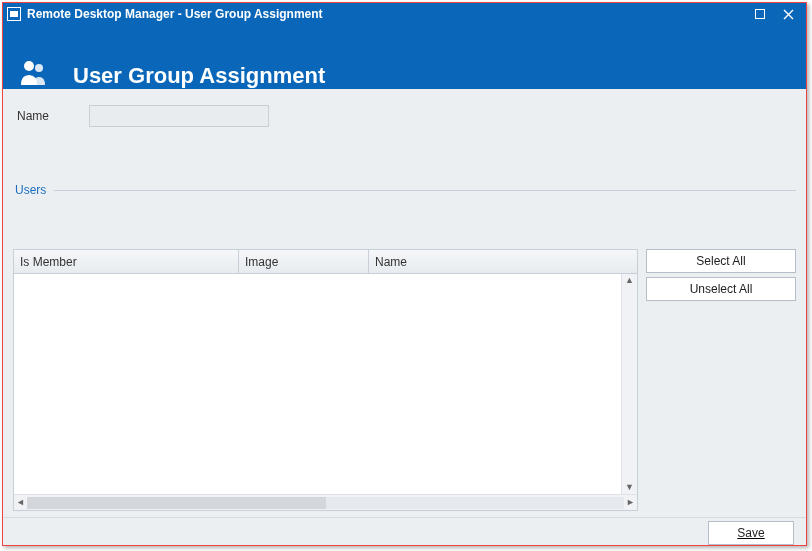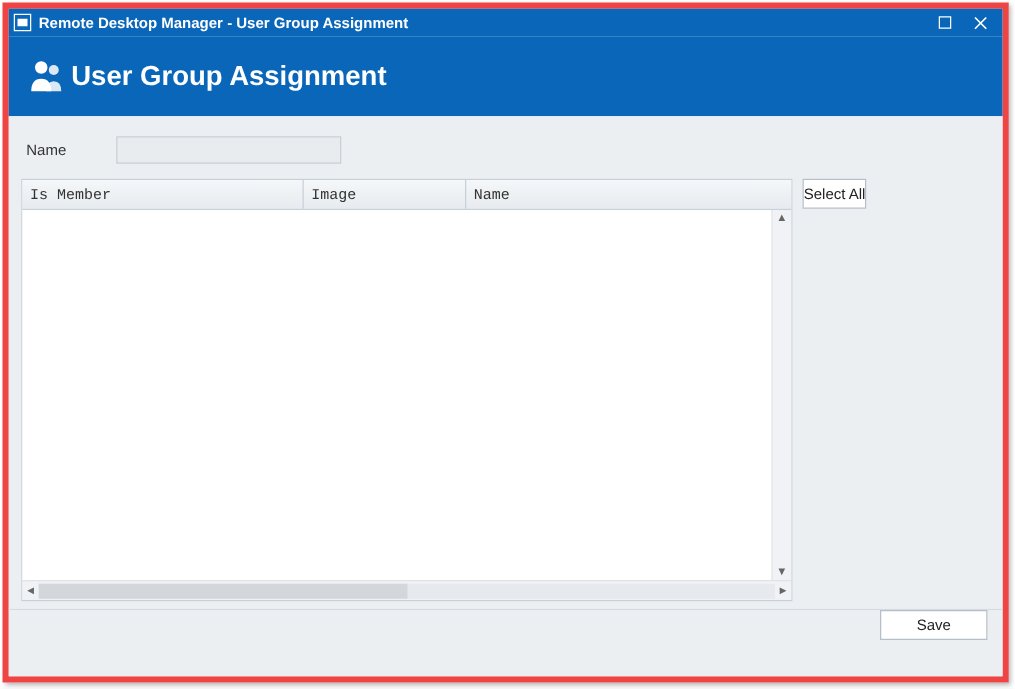--- a/index.html
+++ b/index.html
@@ -8,21 +8,21 @@
       font-size: 12px;
       background: #fff;
       width: 812px;
       height: 551px;
       overflow: hidden;
     }
     .window {
       width: 805px;
       height: 544px;
       margin: 2px;
-      border: 5px solid #ef4444;
+      border: 1px solid #ef4444;
       box-shadow: 2px 2px 4px rgba(0,0,0,0.3);
       display: flex;
       flex-direction: column;
       background: #fff;
     }
     .titlebar {
       background: #0a66b8;
       color: #fff;
       height: 22px;
       display: flex;
@@ -53,34 +53,35 @@
       align-items: center;
       justify-content: center;
       color: #fff;
       cursor: pointer;
     }
     .header {
       background: #0a66b8;
       color: #fff;
       height: 64px;
       display: flex;
-      align-items: center;
+      align-items: flex-end;
       padding: 0 14px;
-      gap: 4px;
+      gap: 24px;
     }
     .header-title {
       font-size: 22px;
       font-weight: bold;
     }
     .content {
       background: #eceff2;
       flex: 1;
       padding: 10px 10px 6px 10px;
       display: flex;
       flex-direction: column;
+      gap: 44px;
     }
     .name-row {
       display: flex;
       align-items: center;
       gap: 40px;
       padding: 6px 4px 10px 4px;
     }
     .name-label { color: #333; }
     .name-input {
       width: 180px;
@@ -112,21 +113,20 @@
       display: flex;
       flex-direction: column;
       border: 1px solid #c7cfd8;
       background: #fff;
     }
     .table-header {
       display: flex;
       height: 24px;
       background: linear-gradient(#f5f7f9, #e7ebef);
       border-bottom: 1px solid #c7cfd8;
-      font-family: Liberation Mono, monospace;
     }
     .th {
       border-right: 1px solid #c7cfd8;
       padding: 4px 6px;
       color: #333;
       display: flex;
       align-items: center;
     }
     .th:last-child { border-right: none; }
     .th-ismember { width: 225px; }
@@ -183,40 +183,41 @@
       position: absolute;
       left: 0;
       top: 0;
       bottom: 0;
       width: 50%;
       background: #d3d7dc;
     }
     .side-buttons {
       width: 150px;
       display: flex;
-      flex-direction: row;
+      flex-direction: column;
       gap: 4px;
     }
     .side-btn, .footer-btn {
       height: 24px;
       background: #fff;
       border: 1px solid #b6bfc9;
       cursor: pointer;
       font-size: 12px;
       color: #222;
     }
     .footer {
       background: #eceff2;
       border-top: 1px solid #d5dbe1;
-      height: 54px;
-      display: flex;
-      align-items: flex-start;
+      height: 28px;
+      display: flex;
+      align-items: flex-end;
       justify-content: flex-end;
       gap: 8px;
       padding: 0 12px;
+      text-decoration: underline;
     }
     .footer-btn { width: 86px; }
   </style>
 </head>
 <body>
 
 <div class="window">
 
   <div class="titlebar">
     <div class="titlebar-icon">
@@ -244,20 +245,24 @@
     <div class="header-title">User Group Assignment</div>
   </div>
 
   <div class="content">
 
     <div class="name-row">
       <span class="name-label">Name</span>
       <input class="name-input" type="text" value="" style="">
     </div>
 
+    <div class="fieldset-legend">
+      <span>Users</span>
+      <div class="fieldset-line"></div>
+    </div>
 
     <div class="users-area">
 
       <div class="table-wrap">
         <div class="table-header">
           <div class="th th-ismember">Is Member</div>
           <div class="th th-image">Image</div>
           <div class="th th-name">Name</div>
         </div>
         <div class="body-row">
@@ -271,20 +276,21 @@
           <span class="hscroll-arrow">◄</span>
           <div class="hscroll-track">
             <div class="hscroll-thumb"></div>
           </div>
           <span class="hscroll-arrow">►</span>
         </div>
       </div>
 
       <div class="side-buttons">
         <button class="side-btn">Select All</button>
+        <button class="side-btn">Unselect All</button>
       </div>
 
     </div>
 
   </div>
 
   <div class="footer">
     <button class="footer-btn">Save</button>
   </div>
 

